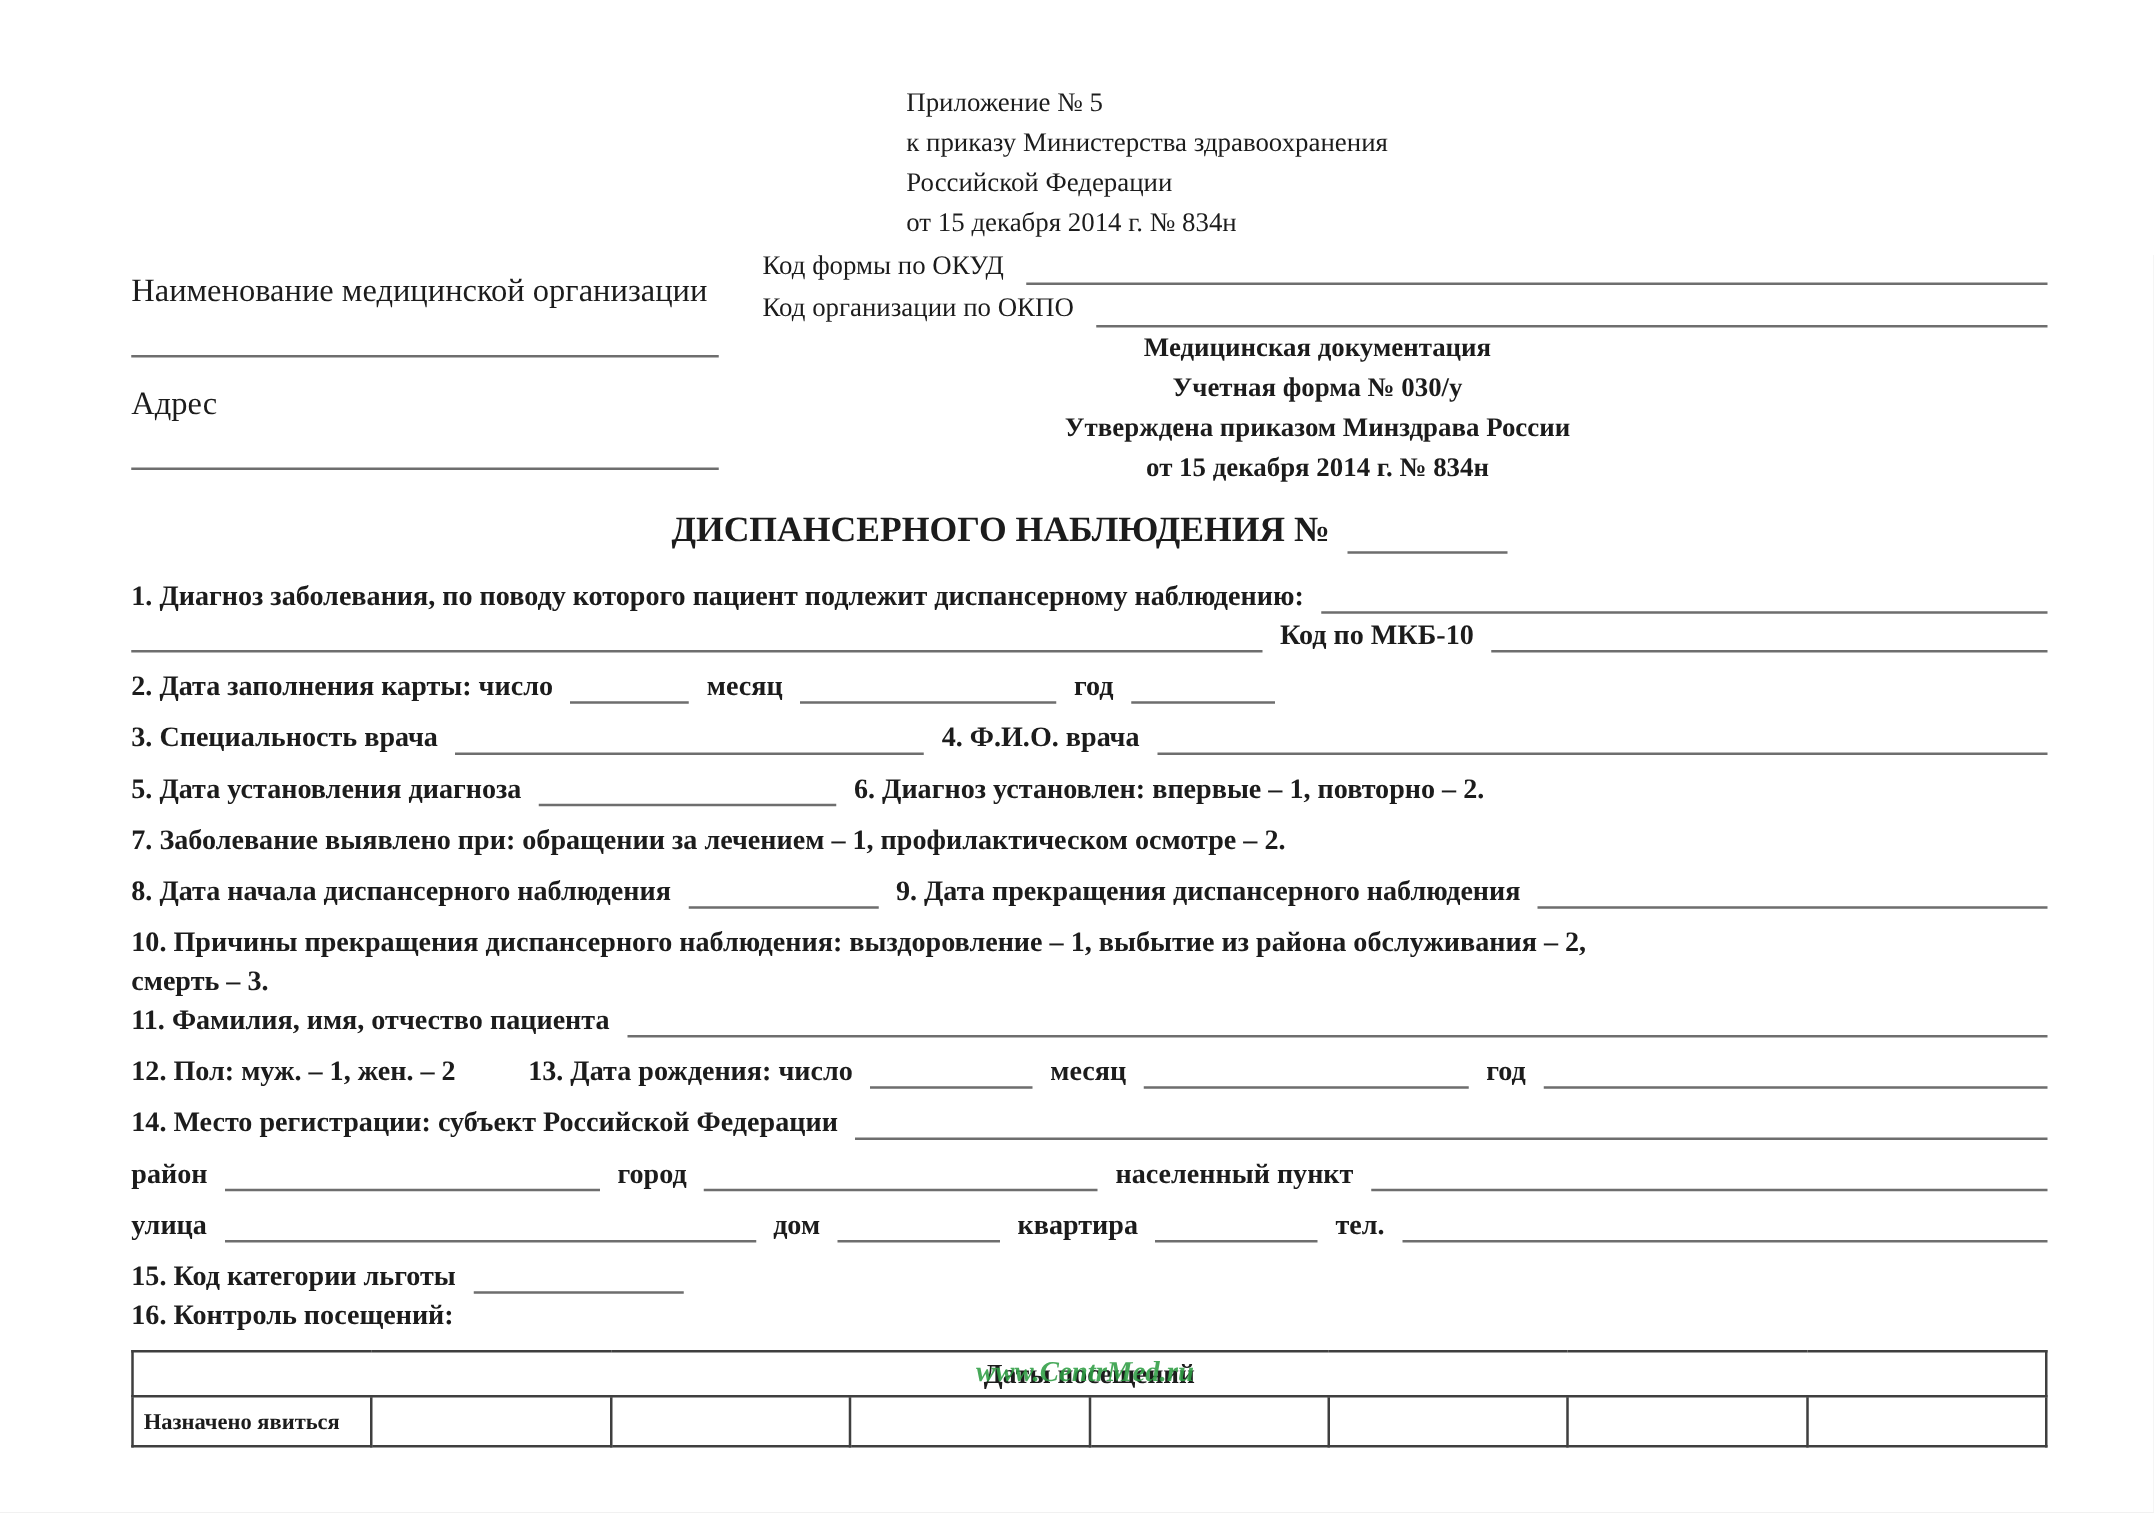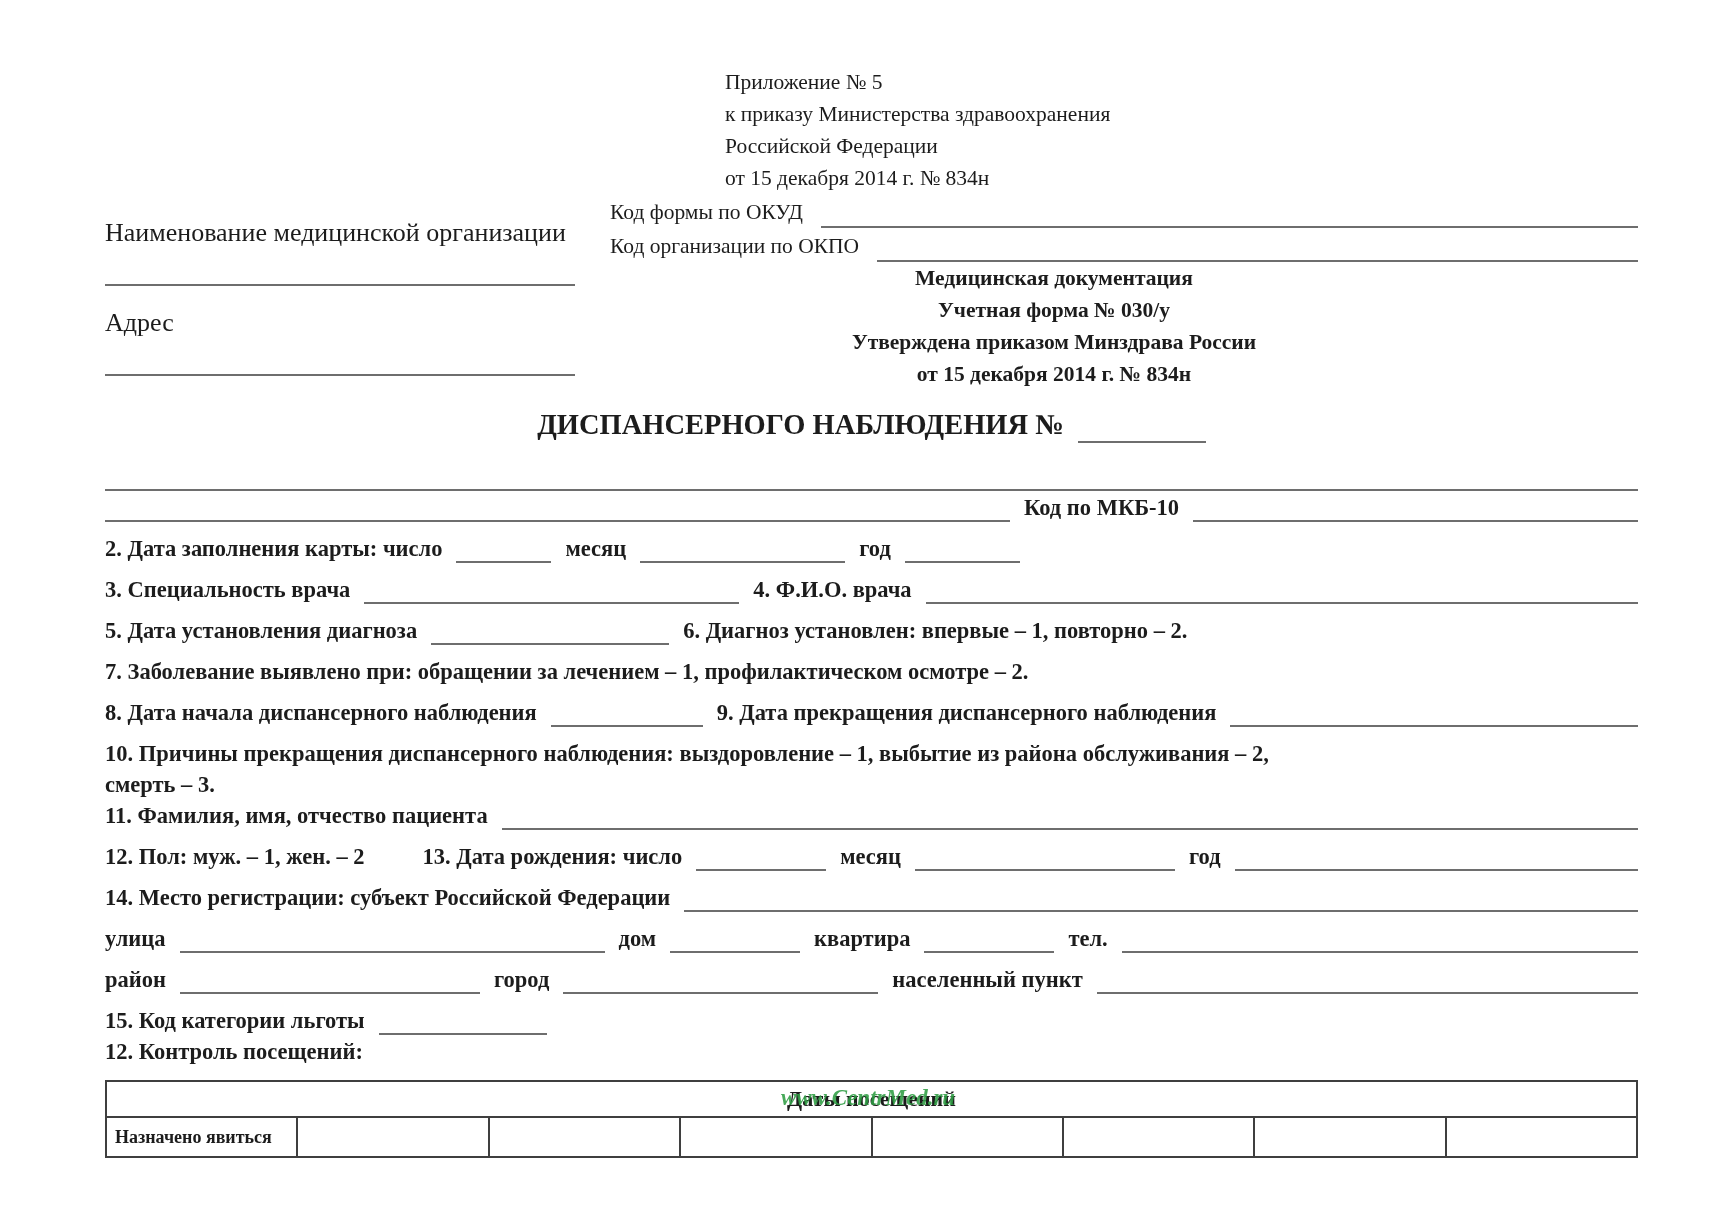--- a/index.html
+++ b/index.html
@@ -87,20 +87,21 @@
 
   <div class="title">
     <div class="title-line2">
       <span>ДИСПАНСЕРНОГО НАБЛЮДЕНИЯ №</span>
       <span class="title-blank"></span>
     </div>
   </div>
 
   <div class="form-area">
       <div class="form-line">
+        <span class="seg-text">1. Диагноз заболевания, по поводу которого пациент подлежит диспансерному наблюдению:</span>
         <span class="blank fill"></span>
       </div>
       <div class="form-line tight">
         <span class="blank" style="width: 905px;"></span>
         <span class="seg-text">Код по МКБ-10</span>
         <span class="blank fill"></span>
       </div>
       <div class="form-line">
         <span class="seg-text">2. Дата заполнения карты: число</span>
         <span class="blank" style="width: 95px;"></span>
@@ -147,43 +148,43 @@
         <span class="seg-text">месяц</span>
         <span class="blank" style="width: 260px;"></span>
         <span class="seg-text">год</span>
         <span class="blank fill"></span>
       </div>
       <div class="form-line">
         <span class="seg-text">14. Место регистрации: субъект Российской Федерации</span>
         <span class="blank fill"></span>
       </div>
       <div class="form-line">
+        <span class="seg-text">район</span>
+        <span class="blank" style="width: 300px;"></span>
+        <span class="seg-text">город</span>
+        <span class="blank" style="width: 315px;"></span>
+        <span class="seg-text">населенный пункт</span>
+        <span class="blank fill"></span>
+      </div>
+      <div class="form-line">
         <span class="seg-text">улица</span>
         <span class="blank" style="width: 425px;"></span>
         <span class="seg-text">дом</span>
         <span class="blank" style="width: 130px;"></span>
         <span class="seg-text">квартира</span>
         <span class="blank" style="width: 130px;"></span>
         <span class="seg-text">тел.</span>
         <span class="blank fill"></span>
       </div>
       <div class="form-line">
-        <span class="seg-text">район</span>
-        <span class="blank" style="width: 300px;"></span>
-        <span class="seg-text">город</span>
-        <span class="blank" style="width: 315px;"></span>
-        <span class="seg-text">населенный пункт</span>
-        <span class="blank fill"></span>
-      </div>
-      <div class="form-line">
         <span class="seg-text">15. Код категории льготы</span>
         <span class="blank" style="width: 168px;"></span>
       </div>
       <div class="form-line tight">
-        <span class="seg-text">12. Контроль посещений:</span>
+        <span class="seg-text">16. Контроль посещений:</span>
       </div>
     </div>
 
   <table class="visits">
     <tbody>
         <tr>
           <td class="vh" colspan="8"><span>Даты посещений</span><span class="wm" style="color: rgb(47, 158, 68);">www.CentrMed.ru</span></td>
         </tr>
         <tr>
           <td class="rowlbl" style="width: 350px;">Назначено явиться</td>

